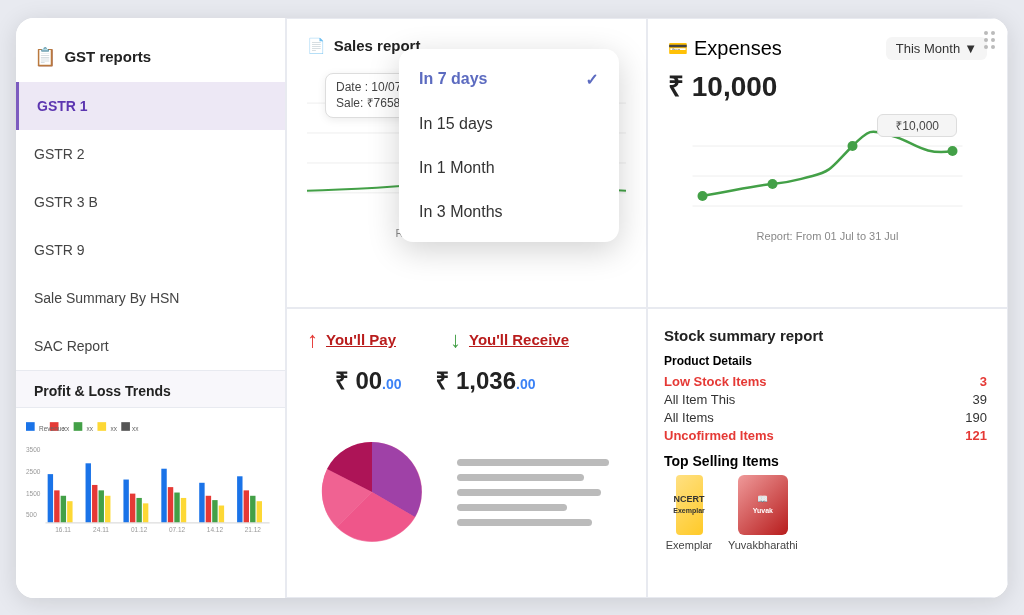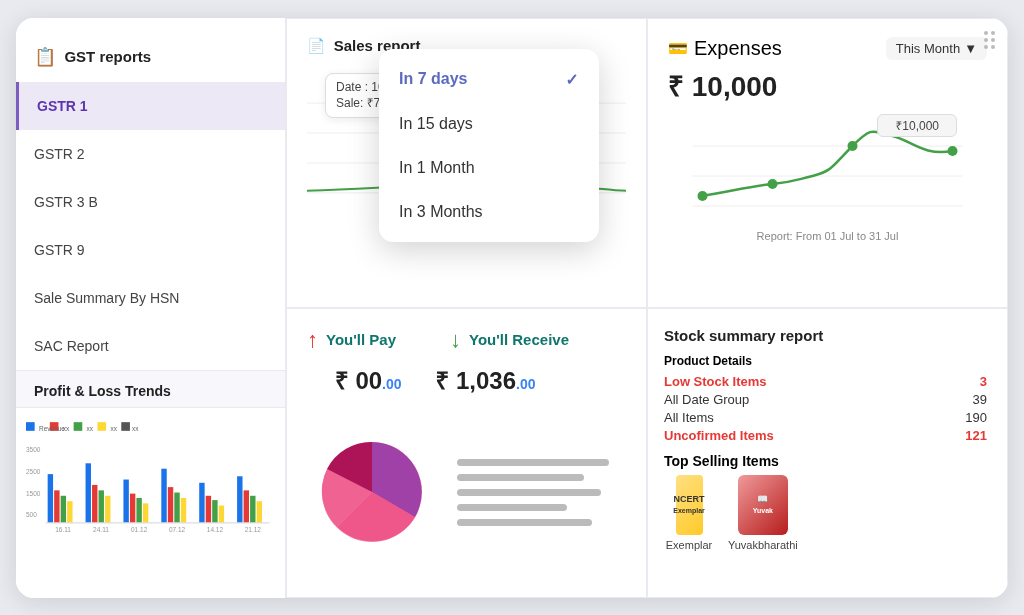--- a/index.html
+++ b/index.html
@@ -114,21 +114,21 @@
     .report-range {
       font-size: 11px;
       color: #888;
       text-align: center;
       margin-top: 4px;
     }
     
     .dropdown-overlay {
       position: absolute;
       top: 30px;
-      left: 92px;
+      left: 112px;
       background: #fff;
       border-radius: 14px;
       box-shadow: 0 8px 32px rgba(0,0,0,0.18);
       z-index: 100;
       width: 220px;
       padding: 8px 0;
     }
     .dropdown-item {
       padding: 13px 20px;
       font-size: 16px;
@@ -204,21 +204,21 @@
     .pay-receive-row {
       display: flex;
       gap: 24px;
       margin-bottom: 10px;
     }
     .pay-item {
       display: flex;
       align-items: center;
       gap: 8px;
     }
-    .pay-label { font-size: 15px; font-weight: 700; color: #0f766e; }
+    .pay-label { font-size: 15px; font-weight: 700; color: #b91c1c; text-decoration: underline; }
     .pay-amount { font-size: 24px; font-weight: 700; color: #222; margin-left: 28px; }
     .pay-decimal { font-size: 14px; color: #3b82f6; }
     .pay-charts-row {
       display: flex;
       gap: 20px;
       align-items: center;
       flex: 1;
     }
     .pie-chart-area {
       width: 130px;
@@ -575,21 +575,21 @@
   <div class="panel stock-panel">
     <div class="panel-title">
       <span>Stock summary report</span>
     </div>
     <div class="product-details-title">Product Details</div>
     <div class="product-row red">
       <span>Low Stock Items</span>
       <span>3</span>
     </div>
     <div class="product-row normal">
-      <span>All Date Group</span>
+      <span>All Item This</span>
       <span>39</span>
     </div>
     <div class="product-row normal">
       <span>All Items</span>
       <span>190</span>
     </div>
     <div class="product-row red">
       <span>Uncofirmed Items</span>
       <span>121</span>
     </div>

